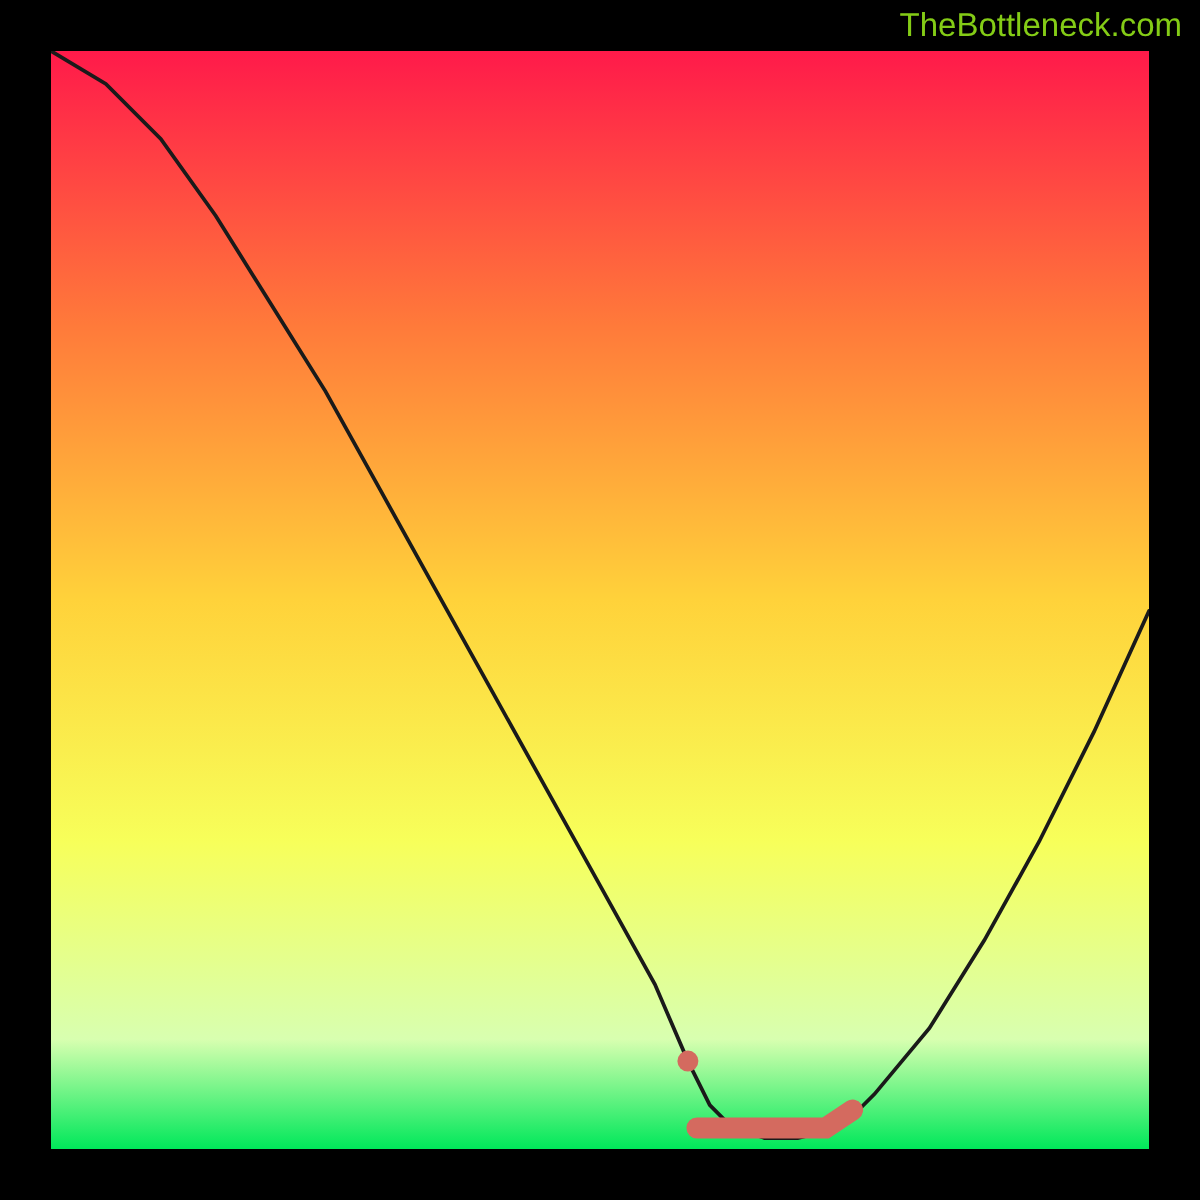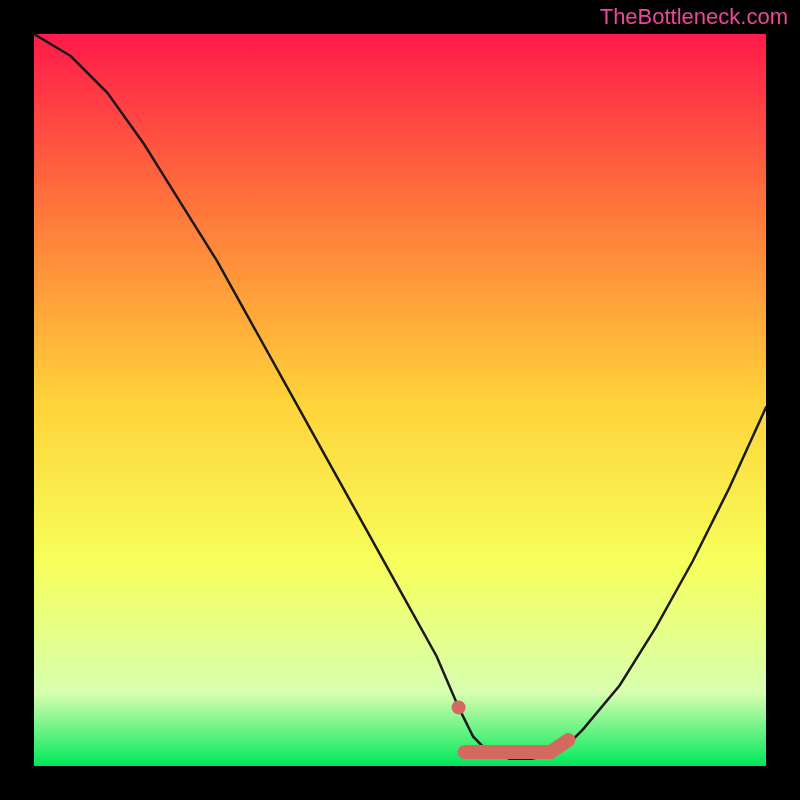--- a/index.html
+++ b/index.html
@@ -8,21 +8,21 @@
     background: #000;
     width: 800px;
     height: 800px;
     position: relative;
     font-family: Arial, sans-serif;
   }
   .watermark {
     position: absolute;
     top: 4px;
     right: 12px;
-    color: #ec4899;
+    color: #84cc16;
     font-size: 22px;
     font-weight: 500;
     z-index: 10;
   }
   .plot-area {
     position: absolute;
     left: 34px;
     top: 34px;
     width: 732px;
     height: 732px;

